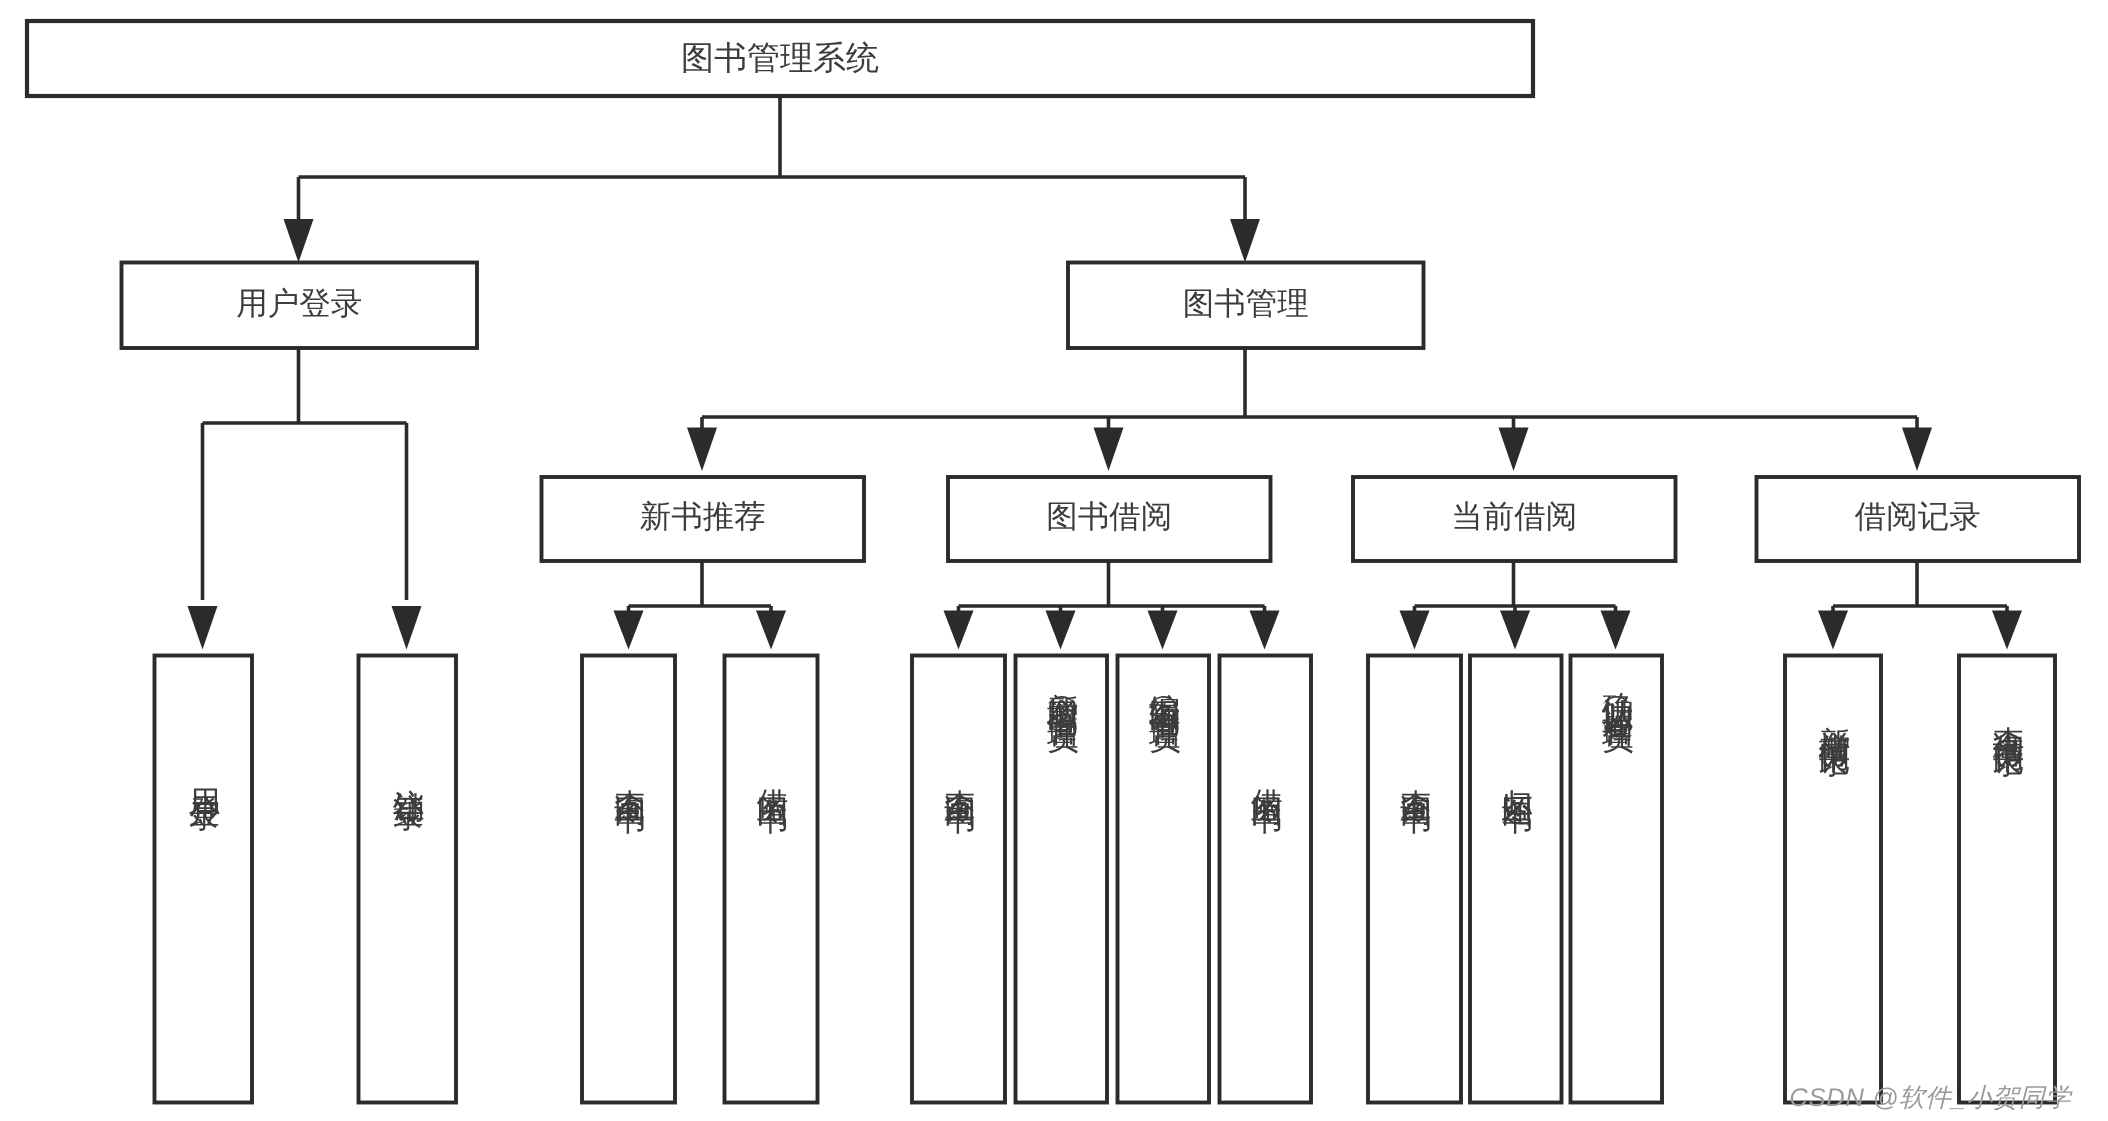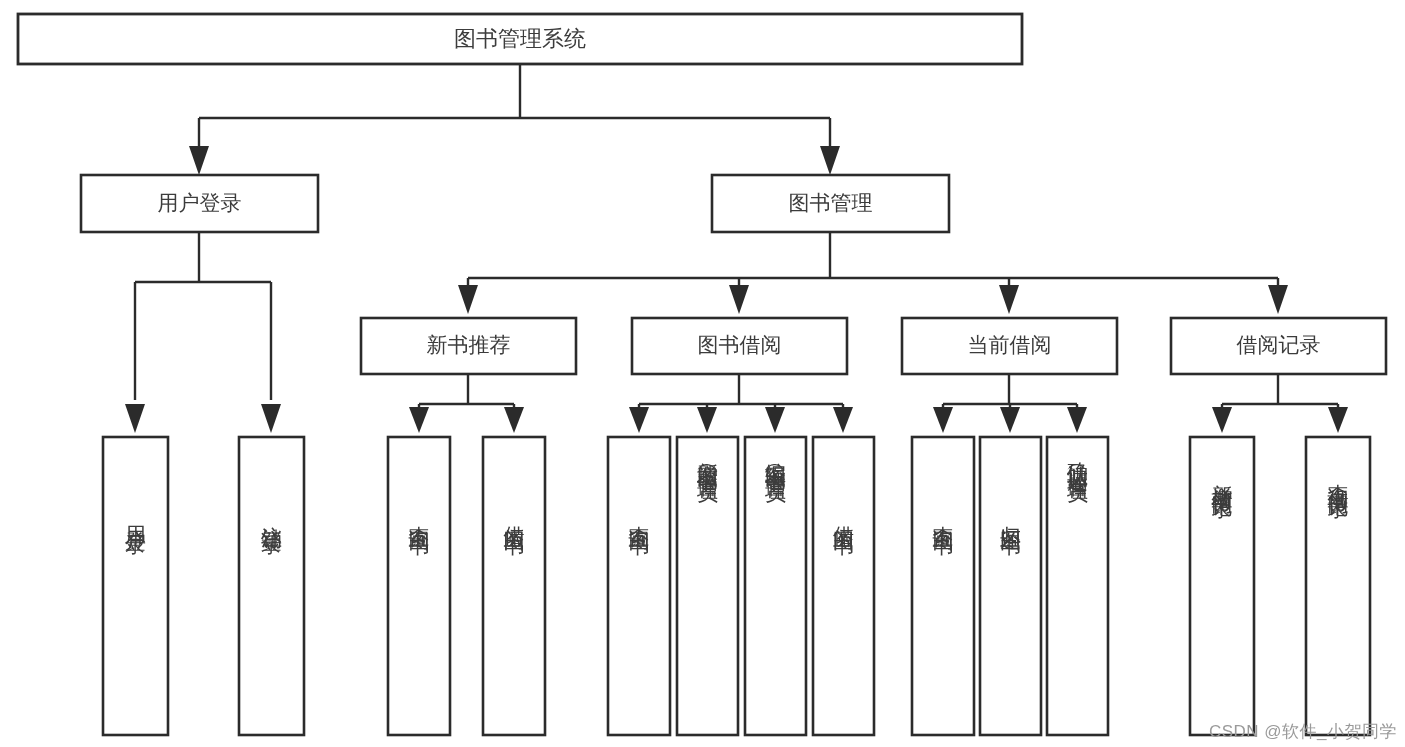--- a/index.html
+++ b/index.html
@@ -67,27 +67,28 @@
     text-orientation: upright;
     font-family: "Liberation Sans", "DejaVu Sans", sans-serif;
     font-size: 21px;
     line-height: 1.34;
     letter-spacing: 3px;
     color: #3c3c3c;
     white-space: nowrap;
   }
   .watermark {
     position: absolute;
-    right: 8px;
+    right: 24px;
     bottom: 4px;
     font-family: "Liberation Sans", "DejaVu Sans", sans-serif;
     font-size: 17px;
     color: #9a9a9a;
     letter-spacing: 0.5px;
     white-space: nowrap;
+    font-style: italic;
   }
 </style>
 </head>
 <body>
 
 <div id="diagram-root">
 
   <svg class="flow" viewBox="0 0 1405 747">
     <defs>
       <marker id="arrow" viewBox="0 0 12 14" refX="1" refY="7" markerWidth="11" markerHeight="13" orient="auto-start-reverse" markerUnits="userSpaceOnUse">

